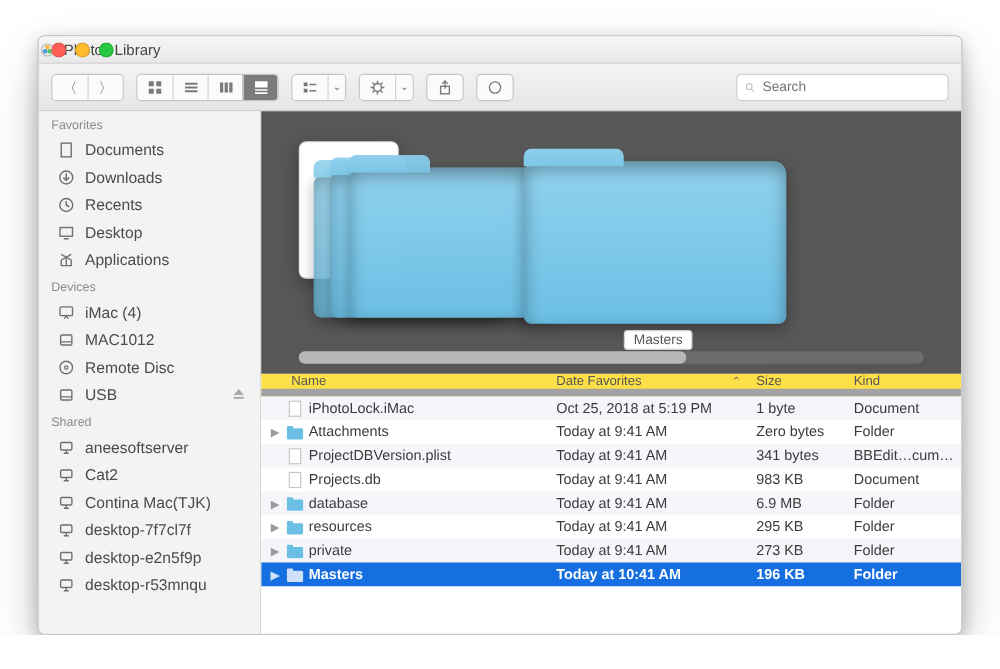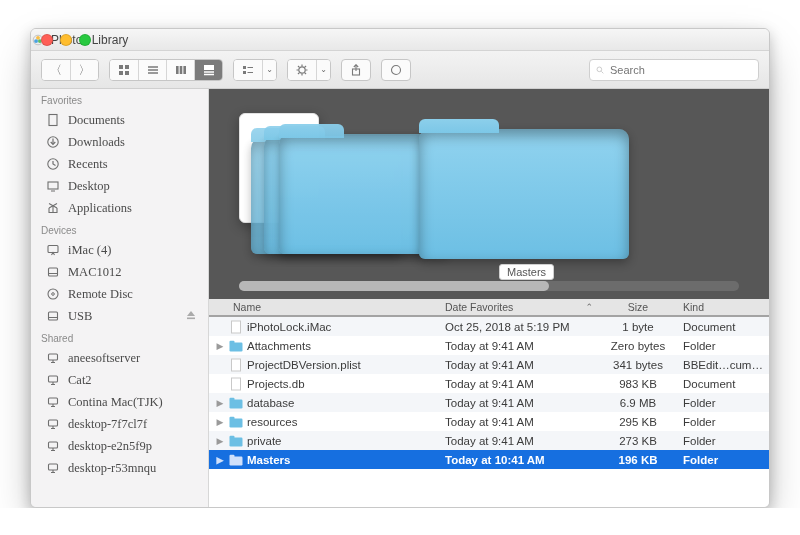--- a/index.html
+++ b/index.html
@@ -36,46 +36,46 @@
   .search svg { opacity:0.55; }
 
   
   .body { flex:1; display:flex; min-height:0; }
 
   
   .sidebar { width:178px; background:#f4f3f4; border-right:1px solid #d7d7d7; overflow-y:auto; font-size:12.5px; color:#4b4b4b; }
   .sb-head { padding:6px 10px 3px; font-size:10px; color:#8a8a8a; }
   .sb-item { display:flex; align-items:center; gap:7px; padding:3px 10px 3px 14px; cursor:default; }
   .sb-item .ic { width:16px; height:16px; display:flex; align-items:center; justify-content:center; color:#6a6a6a; flex-shrink:0; }
-  .sb-item .lbl { white-space:nowrap; overflow:hidden; text-overflow:ellipsis; flex:1;font-family:Liberation Serif, serif; }
+  .sb-item .lbl { white-space:nowrap; overflow:hidden; text-overflow:ellipsis; flex:1; }
   .eject { width:12px; opacity:0.6; }
 
   
   .main { flex:1; display:flex; flex-direction:column; min-width:0; background:#fff; }
   .coverflow { height:210px; background:#575757; position:relative; overflow:hidden; }
   .cf-card { position:absolute; border-radius:6px; box-shadow:0 4px 12px rgba(0,0,0,0.3); }
   .doc-card { width:80px; height:110px; left:30px; top:24px; background:#fff; border:1px solid #e2e2e2; }
   .fold { position:absolute; border-radius:10px 10px 6px 6px;
     background:linear-gradient(#91d3ef,#6cbfe4); box-shadow:0 6px 14px rgba(0,0,0,0.35) inset, 0 4px 10px rgba(0,0,0,0.3); }
   .fold::before { content:""; position:absolute; left:0; top:-10px; width:38%; height:14px; background:linear-gradient(#8ccfeb,#7cc7e7); border-radius:6px 6px 0 0; }
   .fold.big { width:210px; height:130px; left:210px; top:40px; z-index:5; }
   .fold.s1 { width:170px; height:120px; left:70px; top:45px; z-index:4; opacity:0.95; }
   .fold.s2 { width:160px; height:118px; left:55px; top:47px; z-index:3; opacity:0.9; }
   .fold.s3 { width:150px; height:116px; left:42px; top:49px; z-index:2; opacity:0.85; }
   .cf-label { position:absolute; left:290px; top:175px; background:#fff; border:1px solid #d0d0d0; border-radius:3px; padding:1px 7px; font-size:11px; color:#555; z-index:10; }
   .cf-scroll { position:absolute; left:30px; right:30px; bottom:8px; height:10px; background:#6c6c6c; border-radius:5px; }
   .cf-thumb { position:absolute; left:0; width:62%; height:100%; background:#b7b7b7; border-radius:5px; }
 
   
   .list { flex:1; overflow:auto; font-size:11.5px; color:#3b3b3b; }
-  .lh { display:flex; height:18px; align-items:center; background:#e5e5e5; border-bottom:2px solid #a3a3a3; position:sticky; top:0; font-size:10.5px; color:#555; }
+  .lh { display:flex; height:18px; align-items:center; background:#fde047; border-bottom:6px solid #a3a3a3; position:sticky; top:0; font-size:10.5px; color:#555; }
   .lh > div, .lr > div { padding:0 6px; overflow:hidden; white-space:nowrap; text-overflow:ellipsis; }
   .c-name{flex:1;display:flex;align-items:center;gap:4px}
   .c-date{width:160px}
-  .c-size{width:78px;text-align:center}
+  .c-size{width:78px;text-align:left}
   .c-kind{width:92px}
   .lh .c-date{display:flex; align-items:center; justify-content:space-between;}
   .lr { display:flex; height:19px; align-items:center; }
   .lr:nth-child(odd){ background:#f4f6f9; }
   .lr.sel { background:#166fe0; color:#fff; font-weight:600; }
   .expander{width:10px;display:inline-flex;justify-content:center;color:#9a9a9a;font-size:9px;}
   .lr.sel .expander{color:#cfe0fb;}
   .fi{width:14px;height:14px;display:inline-flex;align-items:center;justify-content:center;}
   .fi.folder svg rect{fill:#6cbfe4}
   .fi.doc svg{color:#cfcfcf}

